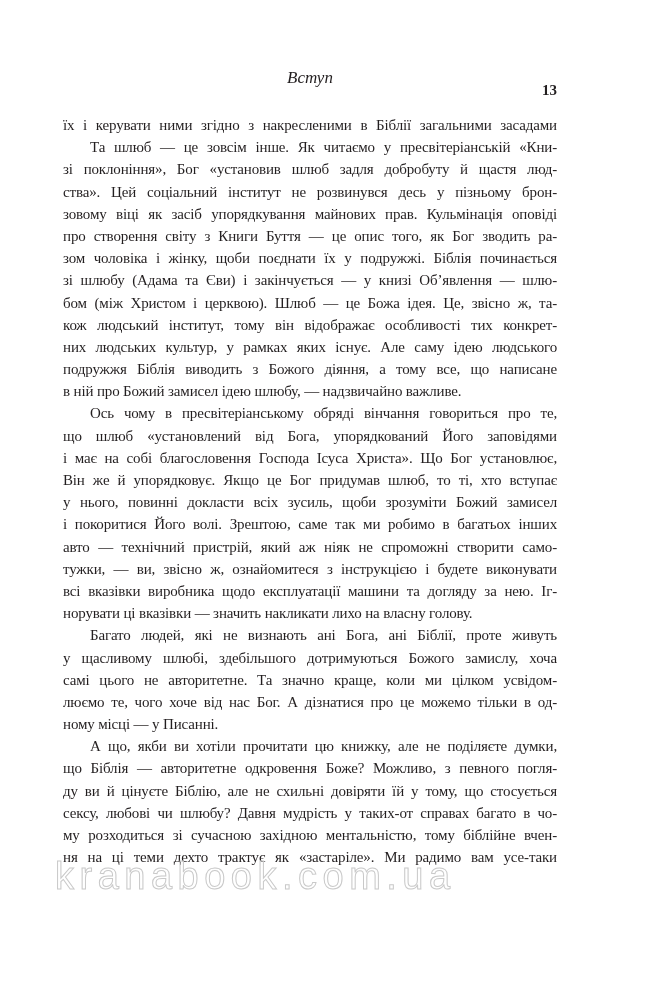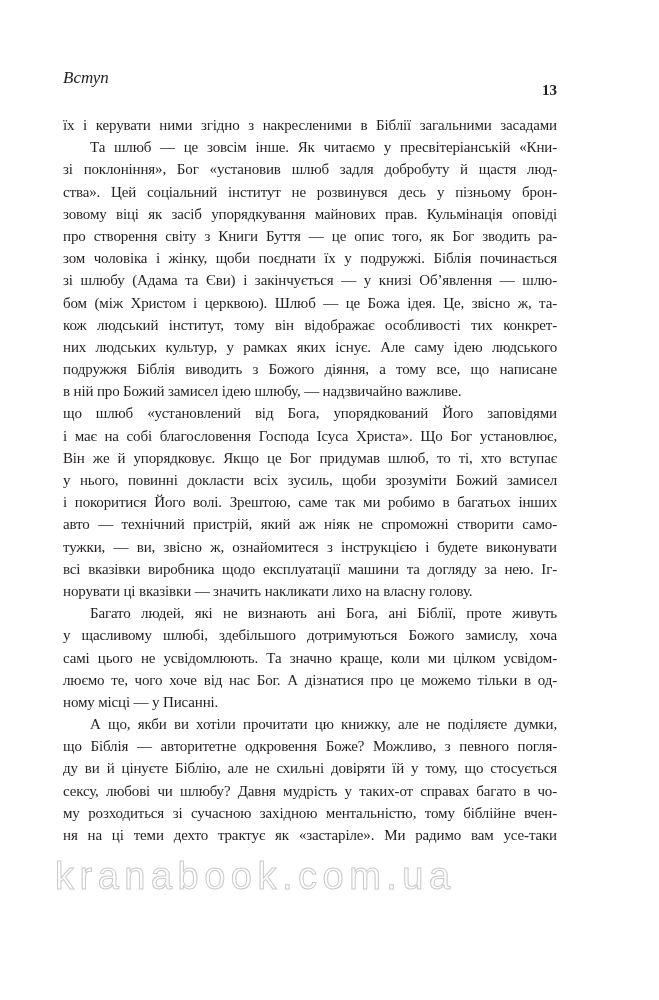--- a/index.html
+++ b/index.html
@@ -25,20 +25,21 @@
       position: absolute;
       left: 63px;
       top: 67px;
       width: 494px;
       height: 24px;
     }
     .running-title {
       position: absolute;
       left: 0; right: 0;
       top: 0;
+      text-align: center;
       font-style: italic;
       font-size: 17px;
       line-height: 22px;
     }
     .page-number {
       position: absolute;
       right: 0;
       top: 12px;
       font-size: 15px;
       line-height: 22px;
@@ -104,35 +105,36 @@
       <span class="line">зом чоловіка і жінку, щоби поєднати їх у подружжі. Біблія починається</span>
       <span class="line">зі шлюбу (Адама та Єви) і закінчується — у книзі Об’явлення — шлю-</span>
       <span class="line">бом (між Христом і церквою). Шлюб — це Божа ідея. Це, звісно ж, та-</span>
       <span class="line">кож людський інститут, тому він відображає особливості тих конкрет-</span>
       <span class="line">них людських культур, у рамках яких існує. Але саму ідею людського</span>
       <span class="line">подружжя Біблія виводить з Божого діяння, а тому все, що написане</span>
       <span class="line end">в ній про Божий замисел ідею шлюбу, — надзвичайно важливе.</span>
     </div>
 
     <div class="paragraph">
+      <span class="line first">Ось чому в пресвітеріанському обряді вінчання говориться про те,</span>
       <span class="line">що шлюб «установлений від Бога, упорядкований Його заповідями</span>
       <span class="line">і має на собі благословення Господа Ісуса Христа». Що Бог установлює,</span>
       <span class="line">Він же й упорядковує. Якщо це Бог придумав шлюб, то ті, хто вступає</span>
       <span class="line">у нього, повинні докласти всіх зусиль, щоби зрозуміти Божий замисел</span>
       <span class="line">і покоритися Його волі. Зрештою, саме так ми робимо в багатьох інших</span>
       <span class="line">авто — технічний пристрій, який аж ніяк не спроможні створити само-</span>
       <span class="line">тужки, — ви, звісно ж, ознайомитеся з інструкцією і будете виконувати</span>
       <span class="line">всі вказівки виробника щодо експлуатації машини та догляду за нею. Іг-</span>
       <span class="line end">норувати ці вказівки — значить накликати лихо на власну голову.</span>
     </div>
 
     <div class="paragraph">
       <span class="line first">Багато людей, які не визнають ані Бога, ані Біблії, проте живуть</span>
       <span class="line">у щасливому шлюбі, здебільшого дотримуються Божого замислу, хоча</span>
-      <span class="line">самі цього не усвідомлюють. Та значно краще, коли ми цілком усвідом-</span>
+      <span class="line">самі цього не авторитетне. Та значно краще, коли ми цілком усвідом-</span>
       <span class="line">люємо те, чого хоче від нас Бог. А дізнатися про це можемо тільки в од-</span>
       <span class="line end">ному місці — у Писанні.</span>
     </div>
 
     <div class="paragraph">
       <span class="line first">А що, якби ви хотіли прочитати цю книжку, але не поділяєте думки,</span>
       <span class="line">що Біблія — авторитетне одкровення Боже? Можливо, з певного погля-</span>
       <span class="line">ду ви й цінуєте Біблію, але не схильні довіряти їй у тому, що стосується</span>
       <span class="line">сексу, любові чи шлюбу? Давня мудрість у таких-от справах багато в чо-</span>
       <span class="line">му розходиться зі сучасною західною ментальністю, тому біблійне вчен-</span>

